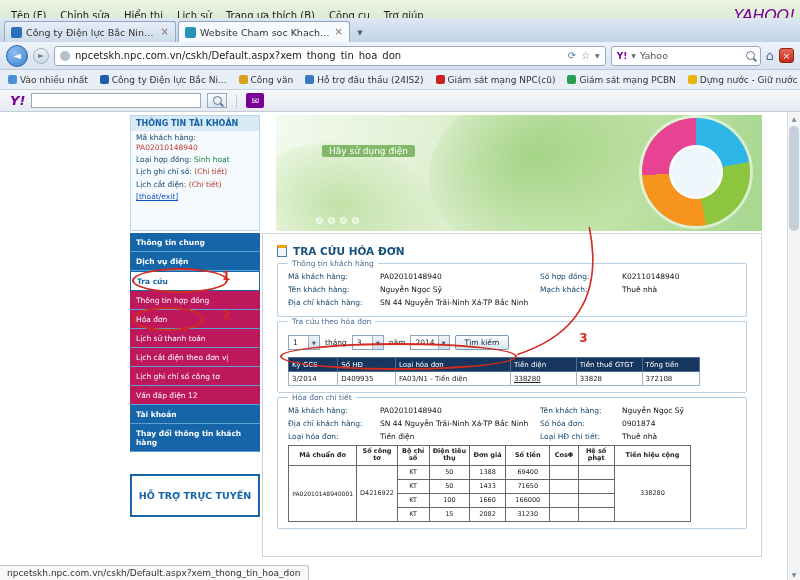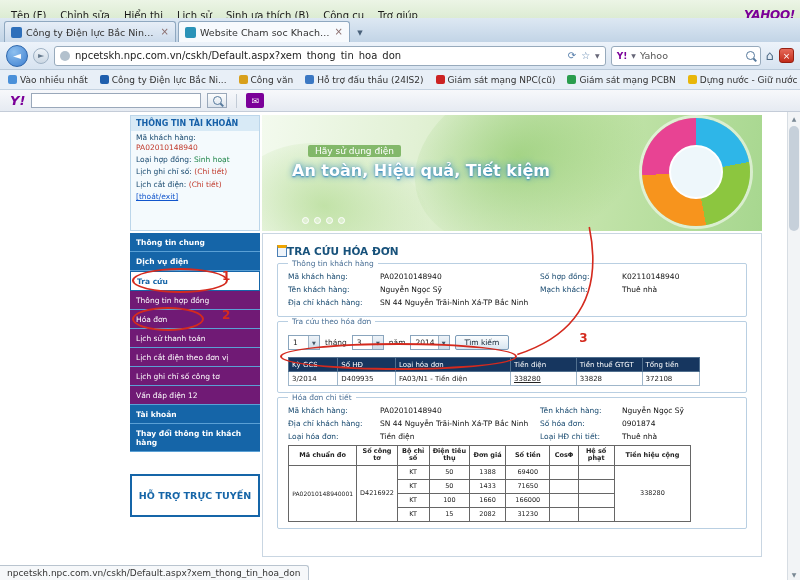--- a/index.html
+++ b/index.html
@@ -5,21 +5,21 @@
   *{margin:0;padding:0;box-sizing:border-box}
   :root{--ann:#d42a1e}
   body{width:800px;height:580px;position:relative;overflow:hidden;background:#fff;
        font-family:"DejaVu Sans","Liberation Sans",sans-serif;color:#222}
   .screen{position:absolute;inset:0;overflow:hidden;background:#fff}
 
   
   .menubar{position:absolute;top:0;left:0;right:0;height:18px;background:linear-gradient(#ecf5e6,#d2e5c6);
            border-bottom:1px solid #b4c8aa;display:flex;align-items:center;gap:2px;padding:15px 5px;font-size:10px;color:#1a1a1a}
   .menu-item{padding:1px 6px;border-radius:2px;white-space:nowrap}
-  .yahoo-logo{margin-left:auto;color:#7b0099;font-weight:bold;font-style:italic;font-size:12px;letter-spacing:-.3px}
+  .yahoo-logo{margin-left:auto;color:#7b0099;font-weight:normal;font-style:italic;font-size:16px;letter-spacing:-.3px}
 
   .tabbar{position:absolute;top:18px;left:0;right:0;height:24px;background:linear-gradient(#dde8f3,#c2d4e6);
           display:flex;align-items:flex-end;padding:2px 4px 0}
   .tab{display:flex;align-items:center;gap:4px;width:172px;height:21px;padding:0 6px;margin-right:2px;
        border:1px solid #8fa8c0;border-bottom:none;border-radius:3px 3px 0 0;
        background:linear-gradient(#e7eef7,#ccdbeb);font-size:9.5px;color:#333}
   .tab.active{background:#f7fafd}
   .tab-label{flex:1;white-space:nowrap;overflow:hidden;text-overflow:ellipsis}
   .tab-close{color:#8a6d6d;font-size:10px;line-height:1}
   .favicon{width:11px;height:11px;border-radius:2px;flex:none}
@@ -68,21 +68,21 @@
             font-family:"DejaVu Sans",sans-serif}
   .yt-btn{width:20px;height:15px;background:linear-gradient(#fdfdfd,#dde5ee);border:1px solid #9aa8ba;
           display:flex;align-items:center;justify-content:center}
   .yt-sep{width:1px;height:14px;background:#c2cbd6;margin:0 3px}
   .yt-mail{width:18px;height:15px;background:#7b0099;color:#fff;font-size:9px;border-radius:2px;
            display:flex;align-items:center;justify-content:center}
 
   
   .viewport{position:absolute;top:112px;left:0;right:0;bottom:0;background:#fff;overflow:hidden}
   .page{position:absolute;left:130px;top:3px;width:632px}
-  .top-row{display:flex;gap:2px}
+  .top-row{display:flex;gap:16px}
 
   .account-box{width:130px;height:116px;background:#f4fafd;border:1px solid #bcd6ea;font-size:7.5px;padding:0 0 2px}
   .account-title{background:#d8eaf6;color:#1660a8;font-weight:bold;font-size:8px;padding:3px 5px;margin-bottom:2px}
   .acc-row{padding:0 5px;margin-bottom:2.5px;line-height:1.3}
   .acc-label{color:#16486e}
   .val-red{color:#c0392b}
   .val-green{color:#1e8449}
   .acc-logout{color:#1155cc;text-decoration:underline;padding:0 5px;font-size:7.5px}
 
   .banner{flex:1;height:116px;position:relative;overflow:hidden;
@@ -99,28 +99,28 @@
   .wheel{position:absolute;right:12px;top:3px;width:108px;height:108px;border-radius:50%;
          background:conic-gradient(#2eb6e8 0 22%,#8cc63f 22% 47%,#f7941d 47% 74%,#e84393 74% 100%);
          box-shadow:0 0 0 3px rgba(255,255,255,.55)}
   .wheel-center{position:absolute;right:39px;top:30px;width:54px;height:54px;border-radius:50%;
                 background:#eef7fb;border:2px solid #fff}
   .dots{position:absolute;left:40px;bottom:7px;display:flex;gap:5px}
   .dots span{width:7px;height:7px;border:1px solid #fff;border-radius:50%;background:rgba(255,255,255,.35)}
 
   .content-row{display:flex;gap:2px;margin-top:2px;align-items:flex-start}
   .sidebar{width:130px;flex:none}
-  .menu-item-row{background:#701a75;color:#fff;font-size:7.5px;padding:4.5px 6px;border-bottom:1px solid #5aa0d5;line-height:1.2}
+  .menu-item-row{background:#be185d;color:#fff;font-size:7.5px;padding:4.5px 6px;border-bottom:1px solid #5aa0d5;line-height:1.2}
   .menu-item-row.header{background:#1565a8;font-weight:bold}
   .menu-item-row.selected{background:#fff;color:#1565a8;font-weight:bold;border:1px solid #1565a8}
   .support-box{margin-top:22px;border:2px solid #1565a8;background:#fff;color:#1565a8;font-weight:bold;
                font-size:9.5px;text-align:center;padding:14px 4px}
 
   .main-panel{flex:1;background:#fff;border:1px solid #c9d6e2;min-height:324px;padding:6px 14px 10px;position:relative}
-  .main-title{display:flex;align-items:center;color:#18527b;font-weight:bold;font-size:10.5px;margin:5px 0 2px}
+  .main-title{display:flex;align-items:center;gap:6px;color:#18527b;font-weight:bold;font-size:10.5px;margin:5px 0 2px}
   .doc-icon{width:10px;height:12px;background:#eef4fa;border:1px solid #4a7fb5;border-top:3px solid #f0a500;flex:none}
   fieldset{border:1px solid #b9cfe2;border-radius:2px;margin-top:0;padding:4px 10px 6px;min-width:0}
   legend{font-size:7.5px;color:#4a7096;padding:0 4px}
   .fgrid{display:grid;grid-template-columns:92px 160px 82px 1fr;row-gap:4px;font-size:7.5px;align-items:start}
   .flabel{color:#16486e}
   .fvalue{color:#111}
   .cust{min-height:58px}
 
   .controls{display:inline-flex;align-items:center;gap:5px;font-size:7.5px;margin:5px 0 7px}
   .fake-select{display:inline-flex;align-items:center;border:1px solid #8aa5bd;background:#fff;height:15px;
@@ -159,21 +159,21 @@
 </head>
 <body>
 
 <div class="screen">
 
   <div class="menubar">
     <span class="menu-item">Tệp (F)</span>
     <span class="menu-item">Chỉnh sửa</span>
     <span class="menu-item">Hiển thị</span>
     <span class="menu-item">Lịch sử</span>
-    <span class="menu-item">Sinh ưa thích (B)</span>
+    <span class="menu-item">Trang ưa thích (B)</span>
     <span class="menu-item">Công cụ</span>
     <span class="menu-item">Trợ giúp</span>
     <span class="yahoo-logo">YAHOO!</span>
   </div>
 
   <div class="tabbar">
     <div class="tab">
       <span class="favicon fav-blue"></span>
       <span class="tab-label">Công ty Điện lực Bắc Ninh &gt; Tị...</span>
       <span class="tab-close">×</span>
@@ -260,21 +260,20 @@
           <div class="acc-row"><span class="acc-label">Lịch cắt điện:</span> <span class="val-red">(Chi tiết)</span></div>
           <div class="acc-logout">[thoát/exit]</div>
         </div>
 
         <div class="banner">
           <div class="leaf leaf1"></div>
           <div class="leaf leaf2"></div>
           <div class="wheel"></div>
           <div class="wheel-center"></div>
           <div class="banner-l1">Hãy sử dụng điện</div>
-          <div class="banner-l2">An toàn, Hiệu quả, Tiết kiệm</div>
           <div class="dots">
               <span></span>
               <span></span>
               <span></span>
               <span></span>
             </div>
         </div>
       </div>
 
       <div class="content-row">

